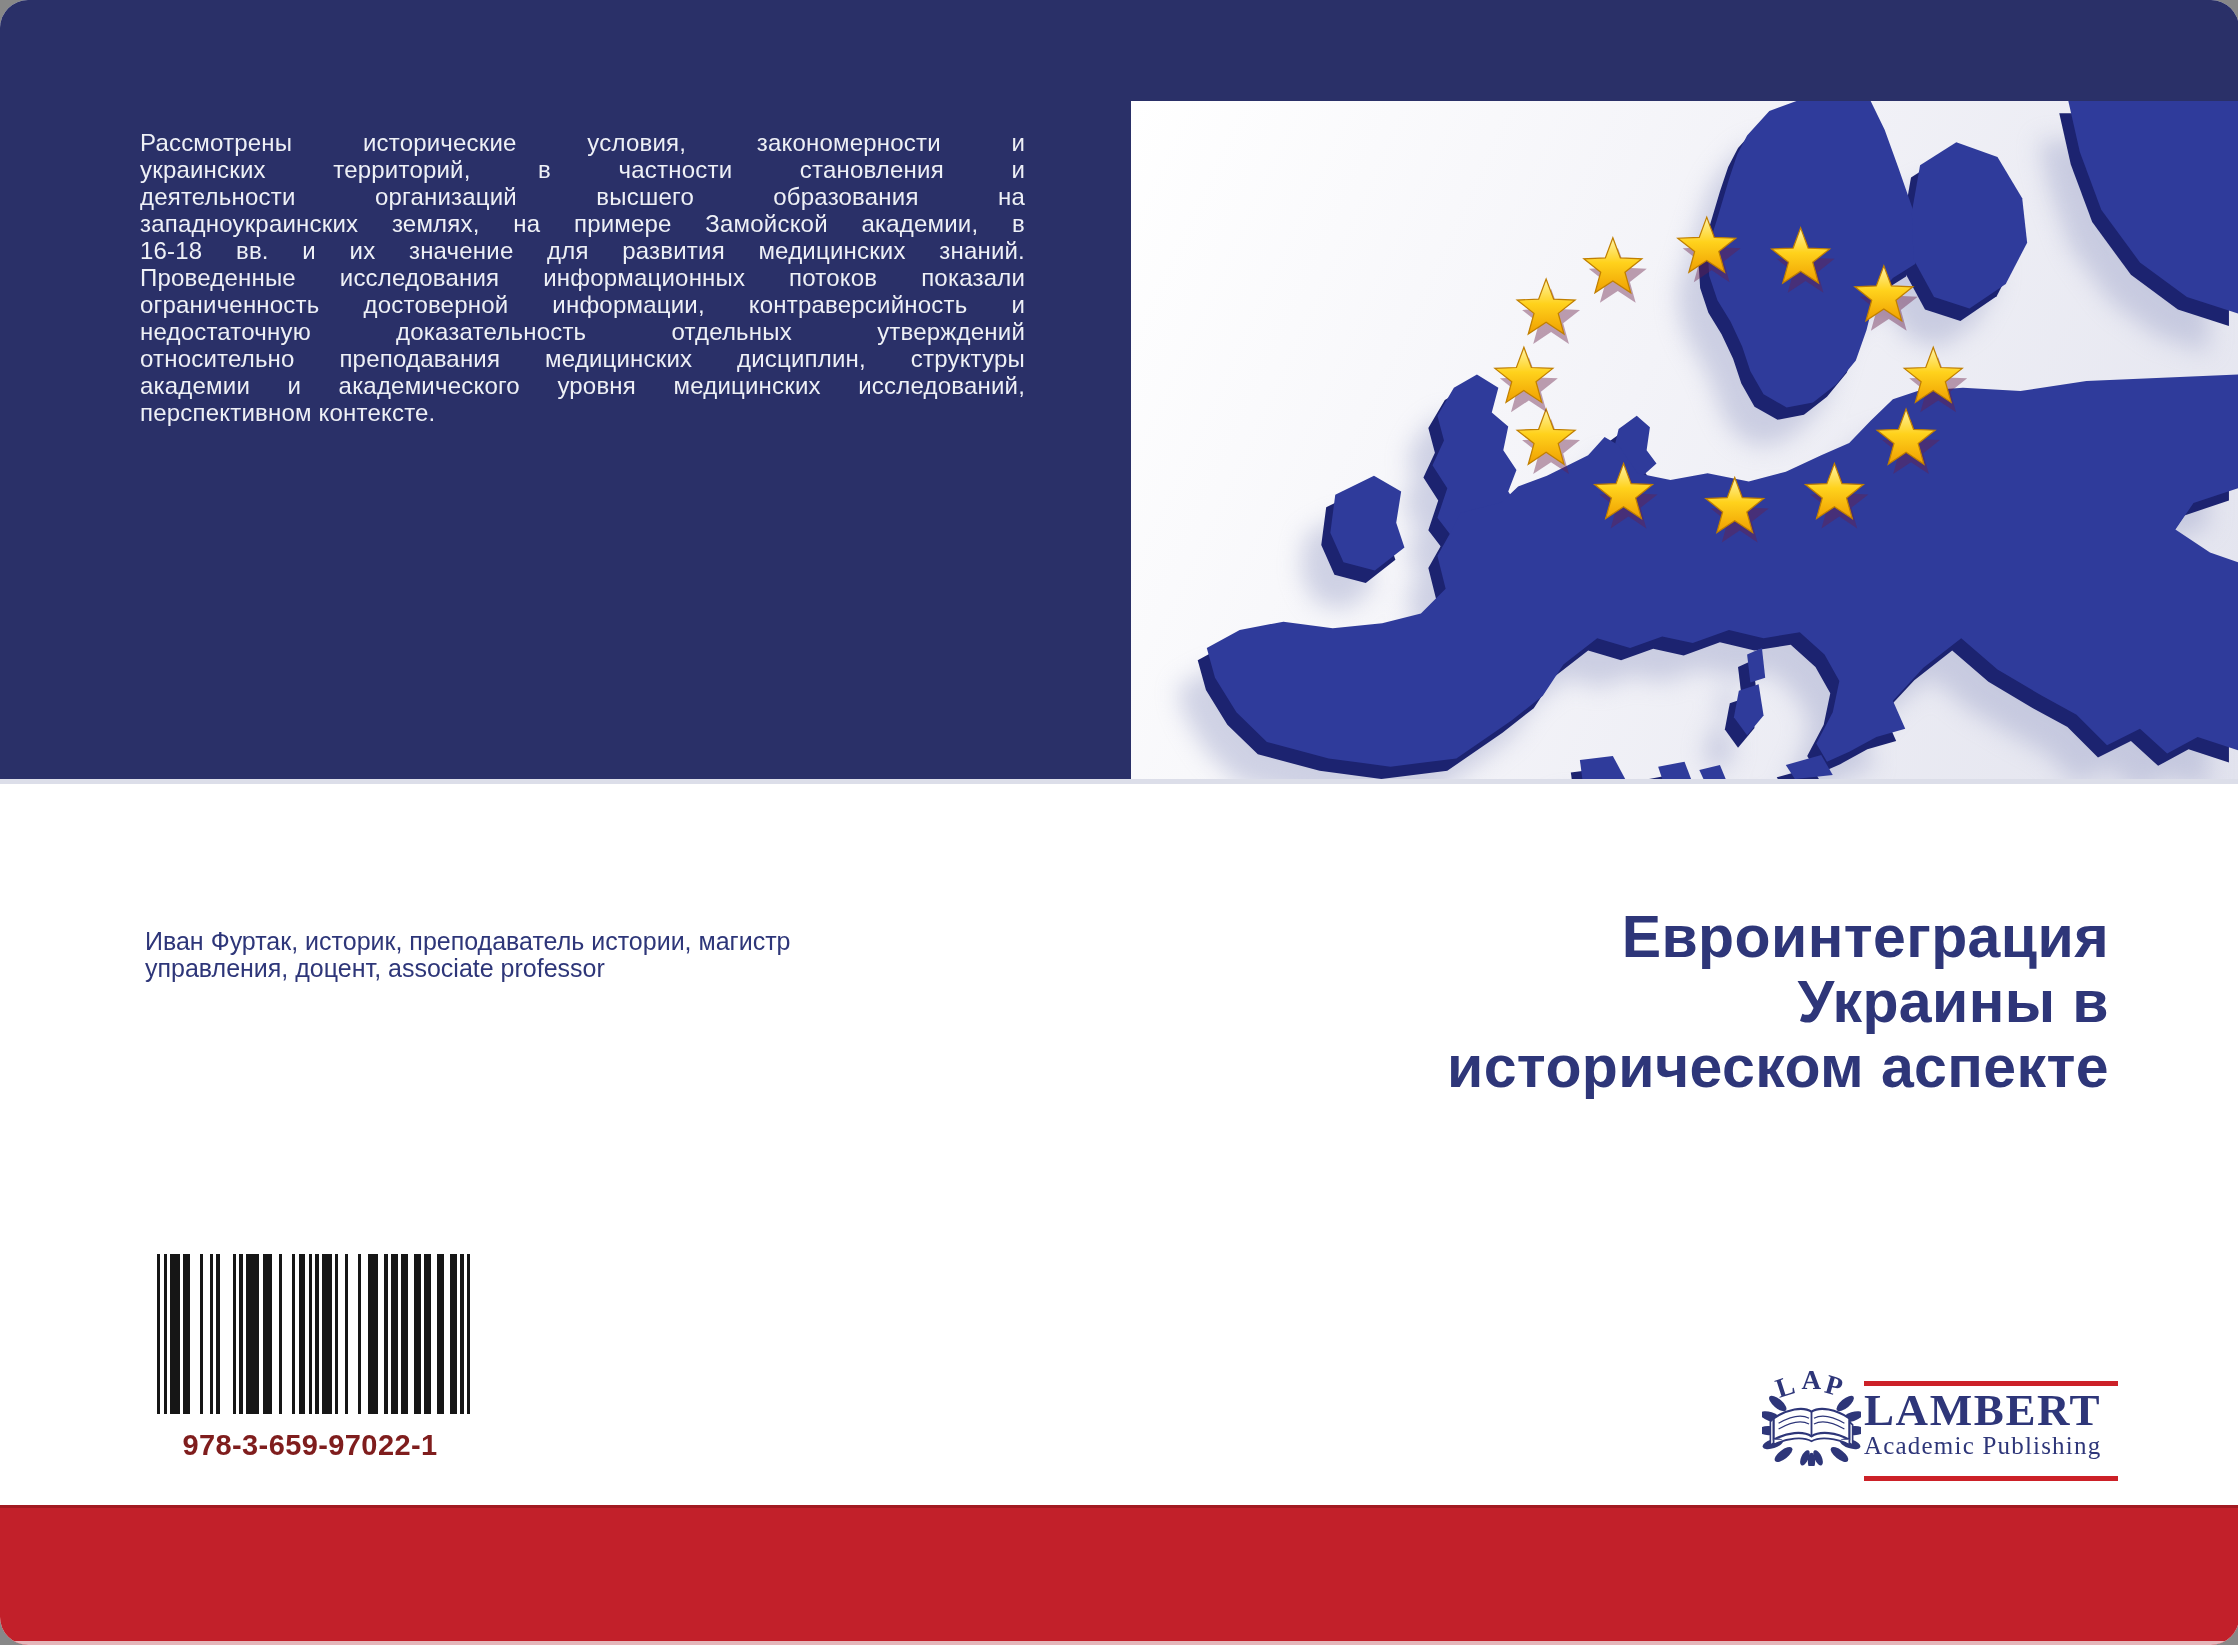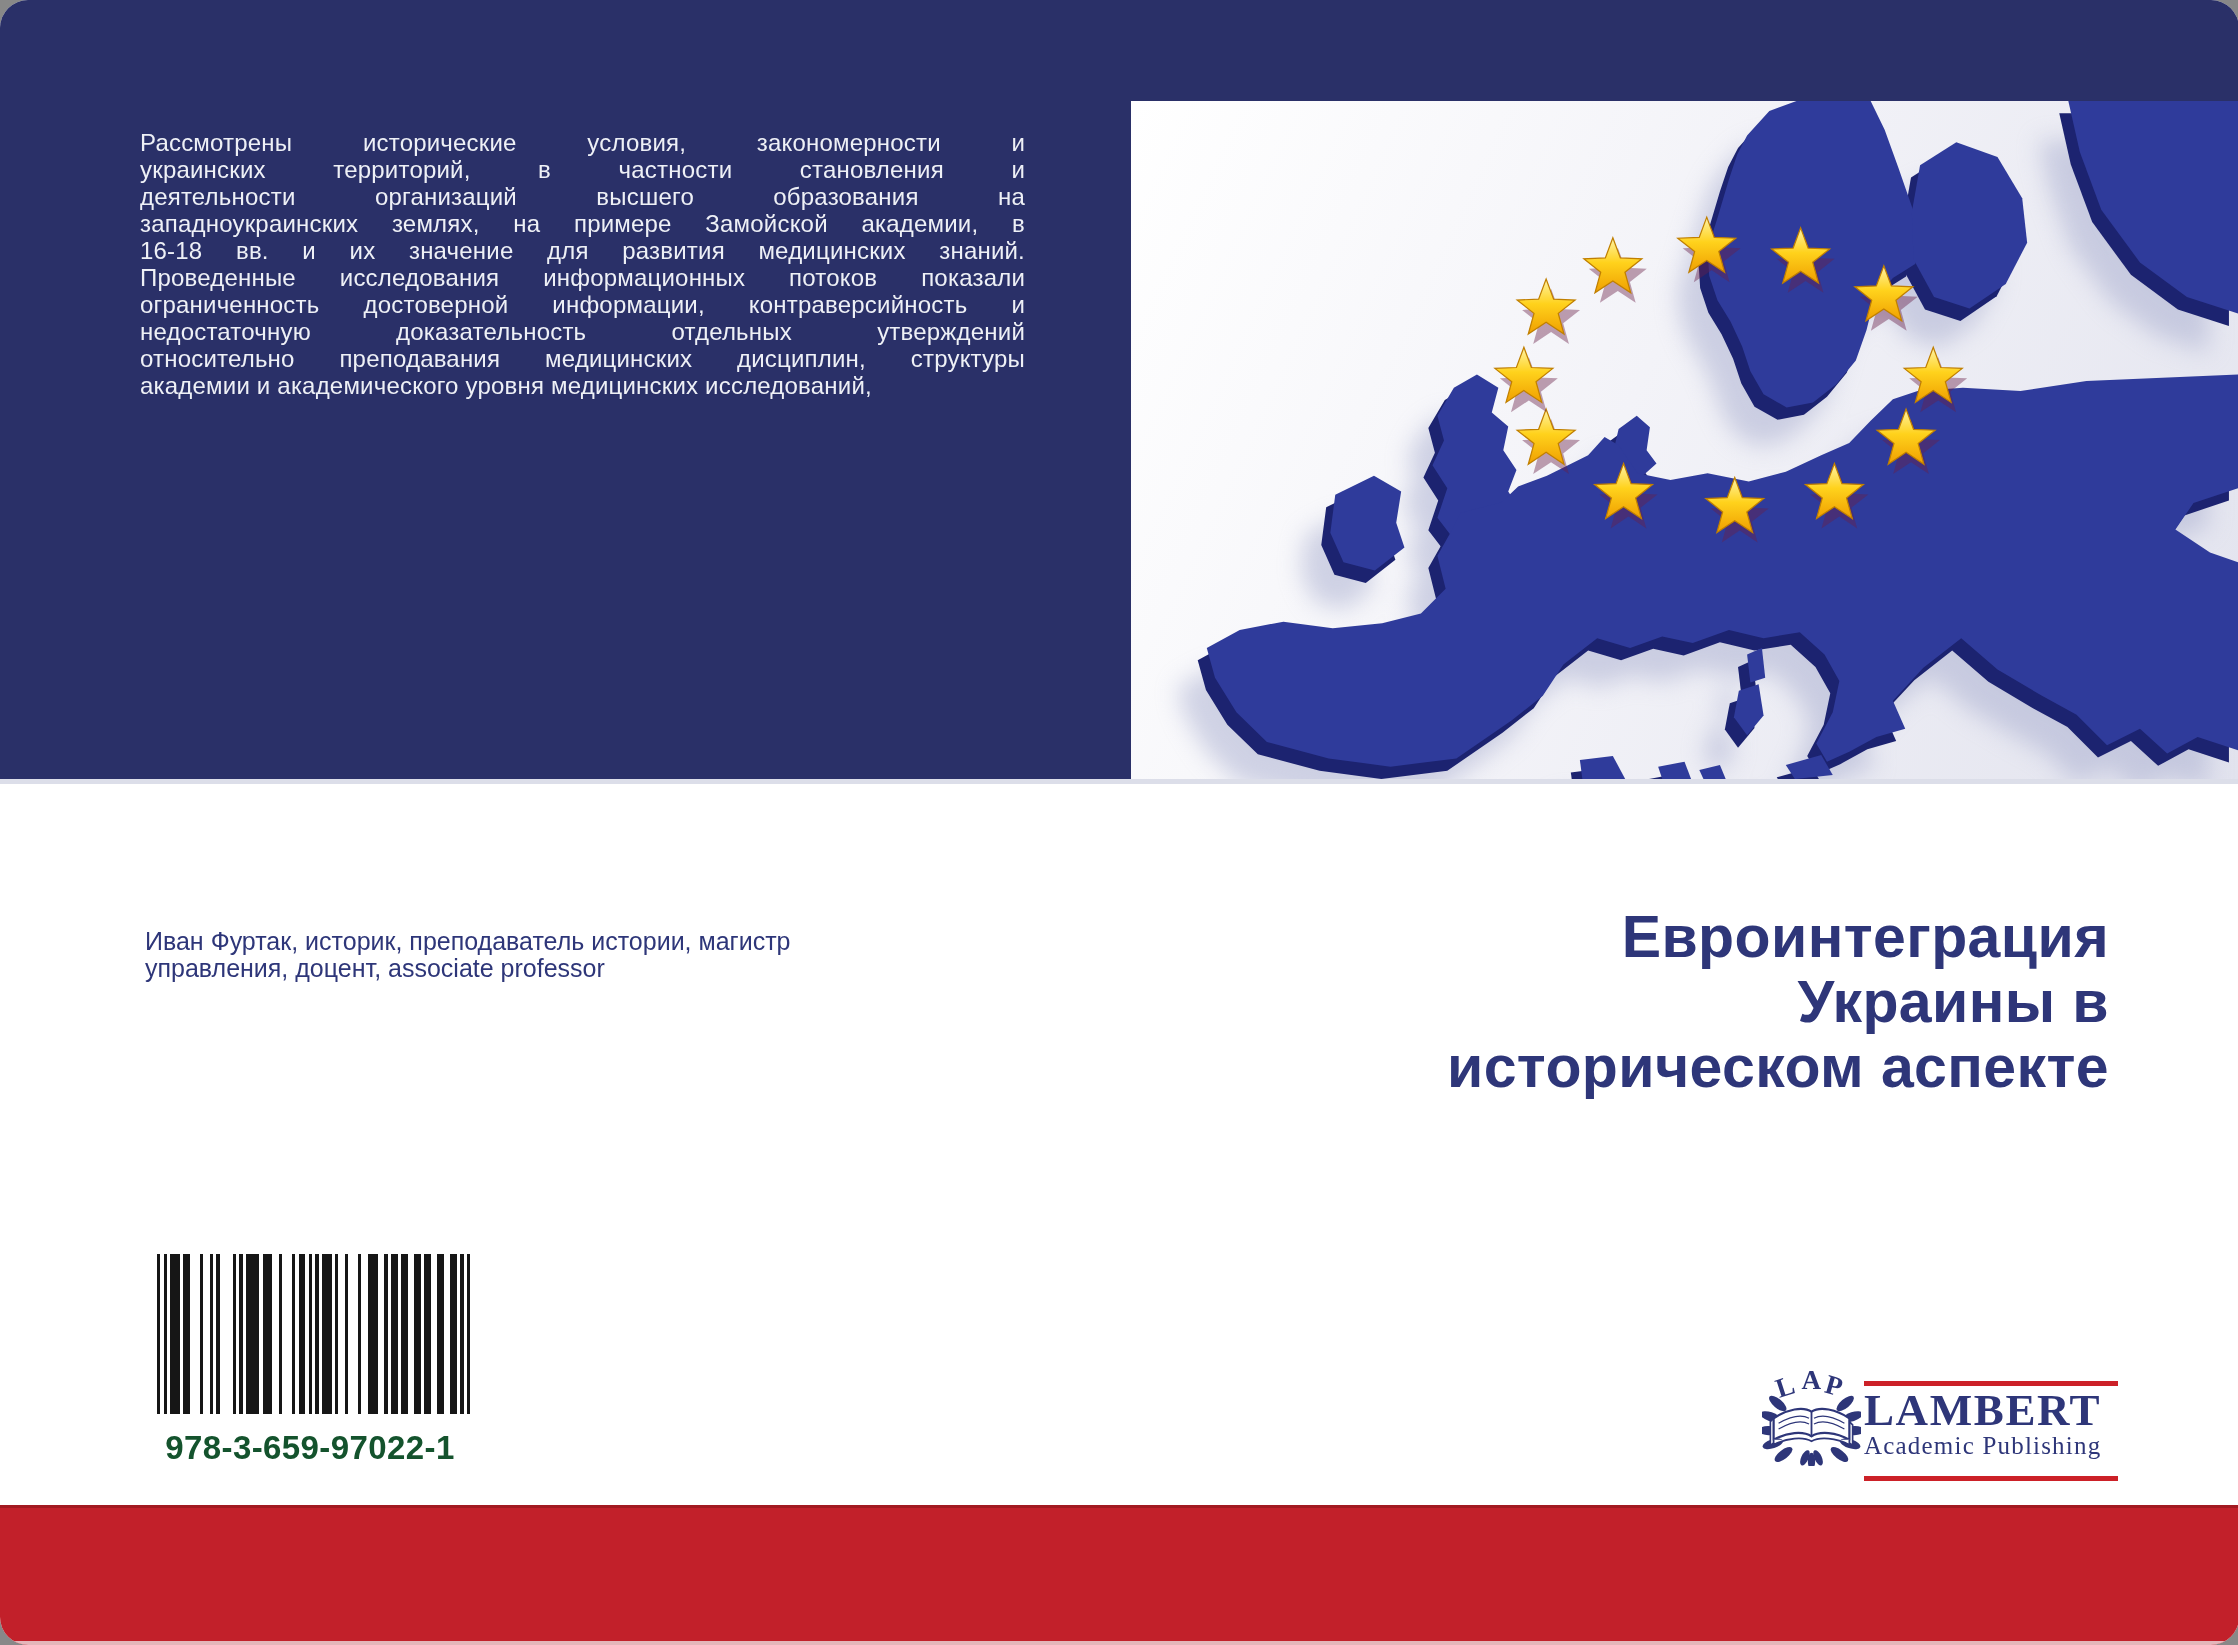--- a/index.html
+++ b/index.html
@@ -36,21 +36,21 @@
     font-size:31px;line-height:36px;}
   .book-title{position:absolute;right:130px;top:905px;text-align:right;color:var(--text-navy);
     font-size:59px;line-height:65px;font-weight:bold;letter-spacing:0.4px;}
   .bio{position:absolute;left:145px;top:928px;color:var(--text-navy);
     font-size:25px;line-height:27px;}
   
   .barcode{position:absolute;left:157px;top:1254px;width:313px;height:160px;display:flex;}
   .barcode .bar{width:3.3px;height:100%;}
   .barcode .bar.on{background:var(--barcode-ink);}
   .isbn{position:absolute;left:155px;top:1429px;width:310px;text-align:center;
-    color:#14532d;font-size:33px;font-weight:bold;letter-spacing:0.4px;}
+    color:#7f1d1d;font-size:29px;font-weight:bold;letter-spacing:0.4px;}
   
   .emblem{position:absolute;left:1762px;top:1364px;width:99px;height:102px;}
   .emblem svg{width:100%;height:100%;display:block;}
   .lap-letter{font-family:"Liberation Serif", serif;font-weight:bold;font-size:33px;fill:var(--text-navy);}
   .logo-text{position:absolute;left:1864px;top:1381px;width:254px;}
   .red-rule{height:5px;background:var(--logo-red);}
   .logo-name{font-family:"Liberation Serif", serif;font-weight:bold;color:var(--text-navy);
     font-size:45px;line-height:46px;letter-spacing:1.6px;margin-top:0.8px;text-align:left;}
   .logo-sub{font-family:"Liberation Serif", serif;color:var(--text-navy);
     font-size:25px;line-height:26px;letter-spacing:1.2px;margin-bottom:17px;text-align:left;}
@@ -71,20 +71,21 @@
     <div class="desc-line">Рассмотрены исторические условия, закономерности и</div>
     <div class="desc-line">украинских территорий, в частности становления и</div>
     <div class="desc-line">деятельности организаций высшего образования на</div>
     <div class="desc-line">западноукраинских землях, на примере Замойской академии, в</div>
     <div class="desc-line">16-18 вв. и их значение для развития медицинских знаний.</div>
     <div class="desc-line">Проведенные исследования информационных потоков показали</div>
     <div class="desc-line">ограниченность достоверной информации, контраверсийность и</div>
     <div class="desc-line">недостаточную доказательность отдельных утверждений</div>
     <div class="desc-line">относительно преподавания медицинских дисциплин, структуры</div>
     <div class="desc-line">академии и академического уровня медицинских исследований,</div>
+    <div class="desc-line">перспективном контексте.</div>
   </div>
 
   <div class="map-image">
     <svg viewBox="0 0 1344 823" preserveAspectRatio="none">
       <defs>
         <linearGradient id="gstar" x1="0" y1="0" x2="0" y2="1">
           <stop offset="0" stop-color="#fff3a6"></stop>
           <stop offset="0.45" stop-color="#ffd21c"></stop>
           <stop offset="1" stop-color="#ef9f00"></stop>
         </linearGradient>

